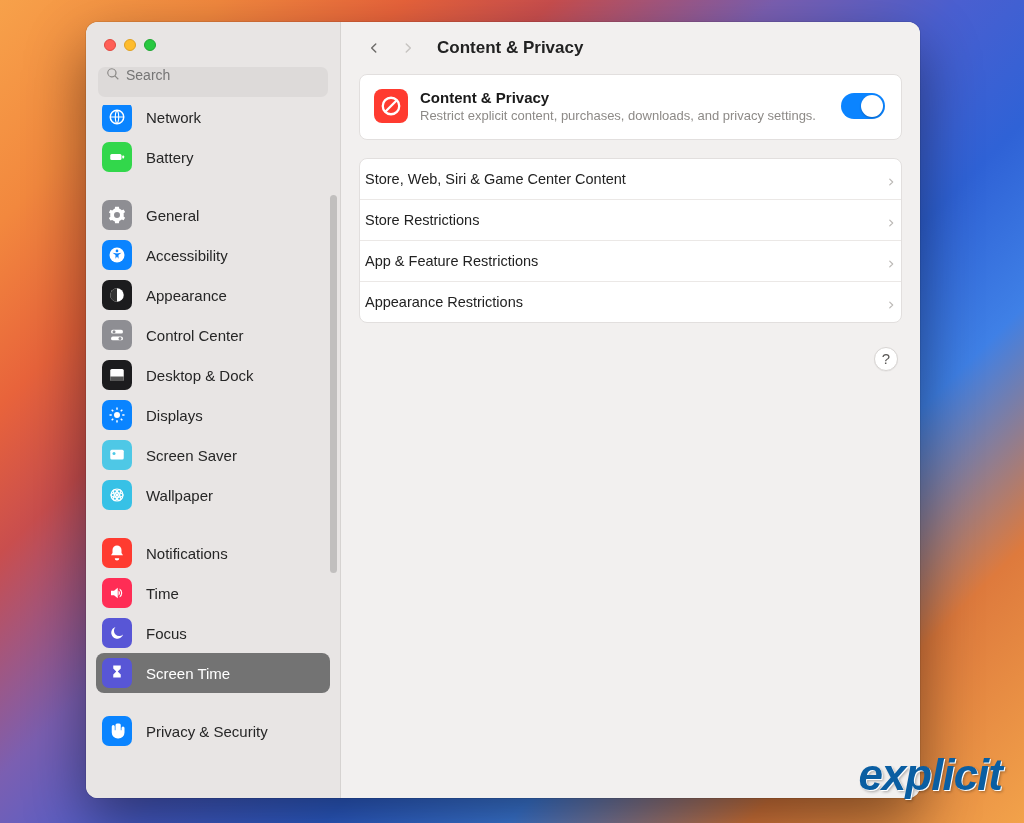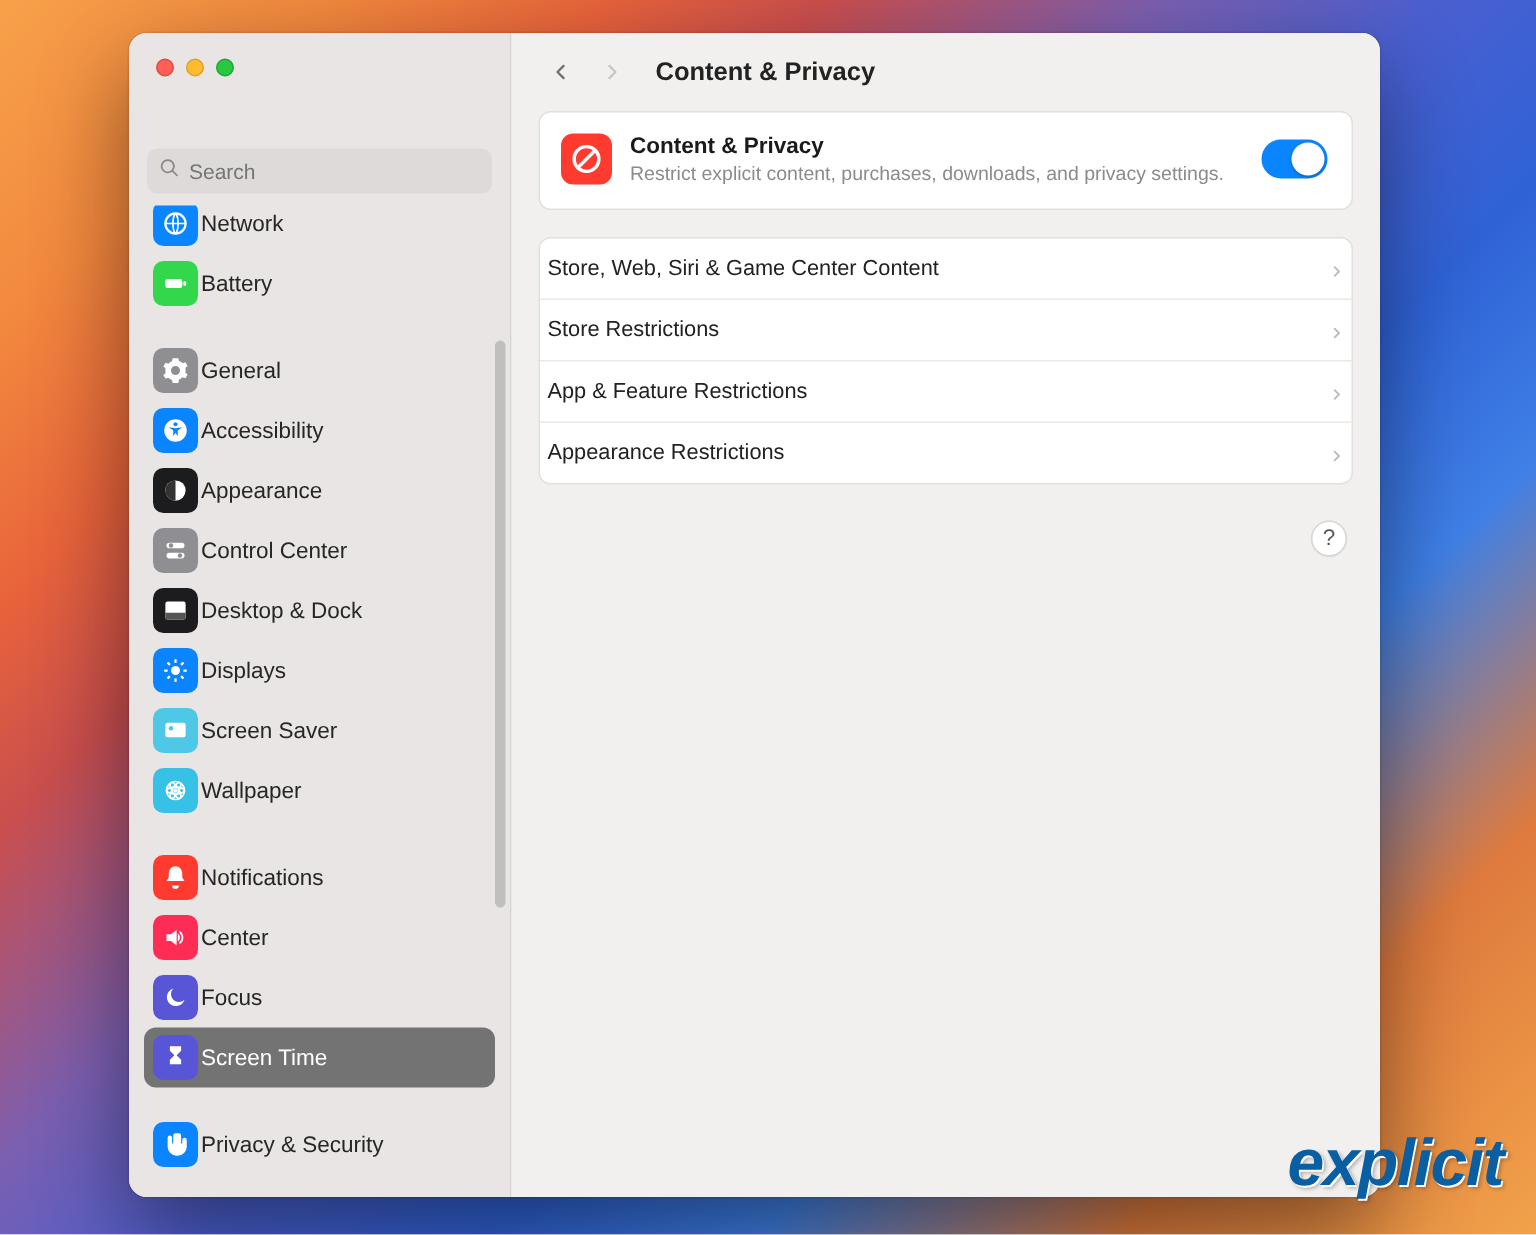--- a/index.html
+++ b/index.html
@@ -12,26 +12,26 @@
   position: absolute; top: 22px; left: 86px; width: 834px; height: 776px;
   border-radius: 12px; overflow: hidden;
   box-shadow: 0 25px 60px rgba(0,0,0,0.45), 0 0 0 1px rgba(0,0,0,0.08);
   display: flex; background: #f4f2f0; z-index: 2;
 }
 .sidebar { width: 255px; background: #e8e5e4; display:flex; flex-direction:column; border-right:1px solid #d6d3d1; }
 .titlebar { height: 45px; display:flex; align-items:center; padding-left:18px; gap:8px; }
 .traffic { width:12px; height:12px; border-radius:50%; }
 .tr-red{background:#ff5f57;border:0.5px solid #e14940;} .tr-yellow{background:#febc2e;border:0.5px solid #dfa023;} .tr-green{background:#28c840;border:0.5px solid #1fa633;}
 .search-wrap{ padding:0 12px 8px 12px; }
-.search { display:flex; align-items:center; background:#dddad9; border-radius:7px; height:30px; padding:0 8px; gap:6px;margin-top:32px; }
+.search { display:flex; align-items:flex-start; background:#dddad9; border-radius:7px; height:30px; padding:0 8px; gap:6px; }
 .search svg { width:14px; height:14px; fill:#8c8a88; }
 .search input { border:none; outline:none; background:transparent; font-size:14px; color:#777; flex:1; }
 .sb-scroll { flex:1; overflow:hidden; position:relative; }
 .sb-list { position:absolute; top:-8px; left:0; right:0; padding:0 10px 10px 10px; }
-.sb-item { display:flex; align-items:center; height:40px; gap:2px; padding:0 6px; border-radius:8px; cursor:pointer; }
+.sb-item { display:flex; align-items:center; height:40px; gap:14px; padding:0 6px; border-radius:8px; cursor:pointer; }
 .sb-item.selected { background:#737373; }
 .sb-item.selected .sb-label { color:#fff; font-weight:500; }
 .sb-icon { width:30px; height:30px; border-radius:7px; display:flex; align-items:center; justify-content:center; flex-shrink:0; }
 .sb-icon svg { width:18px; height:18px; fill:#fff; }
 .sb-label { font-size:15px; color:#262626; }
 .sb-gap { height:18px; }
 .scrollbar-thumb { position:absolute; right:3px; top:90px; width:7px; height:378px; background:#c1bfbe; border-radius:4px; }
 
 .content { flex:1; background:#f2f0ef; display:flex; flex-direction:column; }
 .topbar { height:52px; display:flex; align-items:center; padding:0 22px; gap:12px; }
@@ -258,21 +258,21 @@
               </svg>
             </div>
             <div class="sb-label">Notifications</div>
           </div>
           <div class="sb-item">
             <div class="sb-icon" style="background: rgb(255, 45, 85);">
               <svg>
                 <use href="#i-speaker"></use>
               </svg>
             </div>
-            <div class="sb-label">Center</div>
+            <div class="sb-label">Time</div>
           </div>
           <div class="sb-item">
             <div class="sb-icon" style="background: rgb(88, 86, 214);">
               <svg>
                 <use href="#i-moon"></use>
               </svg>
             </div>
             <div class="sb-label">Focus</div>
           </div>
           <div class="sb-item selected">

